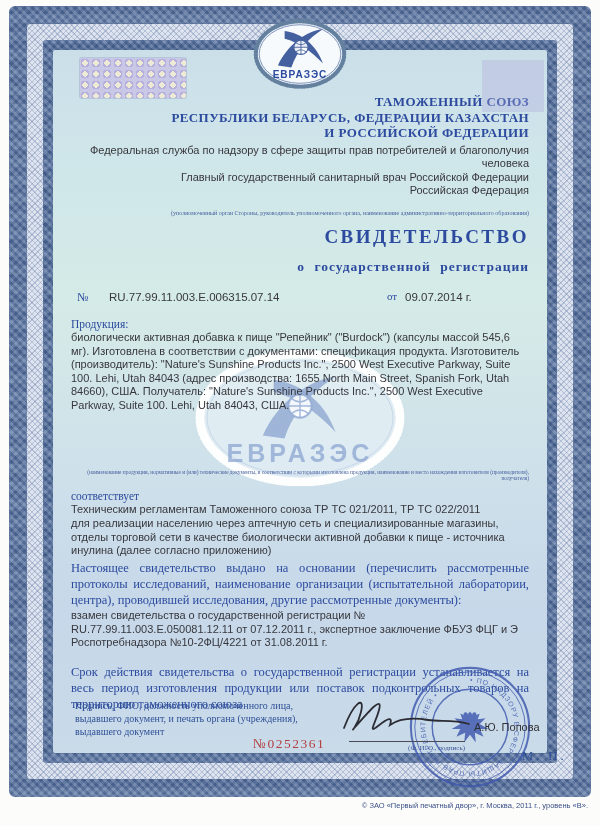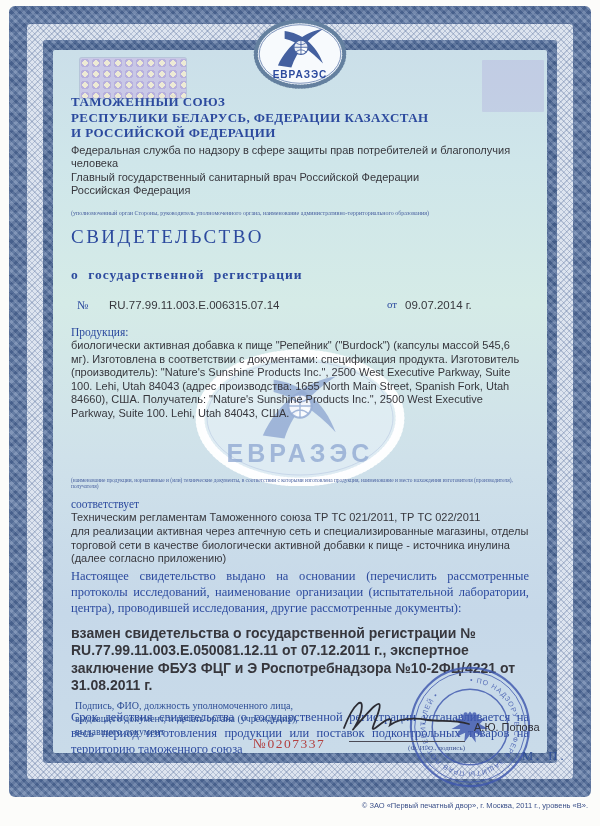--- a/index.html
+++ b/index.html
@@ -21,42 +21,42 @@
       repeating-linear-gradient(45deg, rgba(86,110,155,.30) 0 1px, transparent 1px 4px),
       repeating-linear-gradient(135deg, rgba(86,110,155,.30) 0 1px, transparent 1px 4px);}
   
   .content{box-sizing:border-box;position:relative;height:100%;overflow:hidden;
     padding:44px 18px 0 18px;border-radius:2px;
     background:linear-gradient(180deg,#cbdfe9 0%,#cfe6ea 16%,#d5ebe7 36%,#cfe1ea 58%,#c6d8e9 80%,#c9dbe9 100%);}
   .content > *{position:relative;z-index:2;}
   .serif{font-family:"Liberation Serif","DejaVu Serif",serif;}
   .blue{color:#2c4a9e;}
   .dark{color:#37373d;}
-  .center{text-align:left;}
+  .center{text-align:right;}
   .union-title{font-size:13px;font-weight:bold;line-height:1.2;letter-spacing:.4px;}
   .authority{font-size:11px;line-height:1.22;margin-top:3px;}
   .tiny-note{font-size:6px;color:#4a62a0;margin-top:13px;line-height:1.1;}
   .tiny-note2{font-size:5.4px;color:#4a62a0;line-height:1.1;}
-  .cert-title{font-size:19px;font-weight:normal;letter-spacing:2.5px;margin-top:9px;}
-  .cert-sub{font-size:13.5px;font-weight:bold;letter-spacing:1px;word-spacing:5px;margin-top:19px;}
+  .cert-title{font-size:19px;font-weight:bold;letter-spacing:2.5px;margin-top:9px;}
+  .cert-sub{font-size:13.5px;font-weight:bold;letter-spacing:1px;word-spacing:5px;margin-top:11px;}
   .number-row{position:relative;height:17px;margin-top:15px;font-size:11.5px;}
   .number-row .no-sym{position:absolute;left:6px;top:0;font-size:12px;}
   .number-row .no-val{position:absolute;left:38px;top:1px;}
   .number-row .ot{position:absolute;left:316px;top:0;font-size:11px;}
   .number-row .date-val{position:absolute;left:334px;top:1px;}
   .product-label{font-size:11.5px;margin-top:11px;}
   .product-desc{font-size:11px;line-height:1.23;margin-top:1px;}
   .wm-gap{height:58px;}
   .compliance-intro{font-size:11.5px;margin-top:8px;}
   .regulations{font-size:11px;margin-top:1px;}
   .para{font-size:12.5px;line-height:1.27;text-align:justify;}
   .p-reg{margin-top:9px;}
   .p-usage{font-size:11px;line-height:1.25;margin-top:2px;text-align:left;}
   .p-basis{margin-top:3px;}
-  .p-details{font-size:14px;line-height:1.25;margin-top:8px;text-align:left;font-weight:bold;}
+  .p-details{font-size:11px;line-height:1.25;margin-top:0;text-align:left;}
   .p-validity{margin-top:15px;}
   
   .watermark{position:absolute;left:142px;top:300px;width:210px;height:136px;z-index:1;}
   .overlay{position:absolute;inset:0;z-index:5;}
   .badge{position:absolute;left:252px;top:18px;width:96px;height:72px;}
   .hologram{position:absolute;left:80px;top:58px;width:106px;height:40px;border-radius:2px;
     background-color:#c9c4e6;opacity:.85;
     background-image:radial-gradient(circle 5px at 5px 5px, #f3ecd2 0 2.6px, #b4a8dc 2.6px 4.4px, rgba(0,0,0,0) 4.4px);
     background-size:11px 11px;box-shadow:0 0 0 1px rgba(120,120,170,.3);}
   .lavender-patch{position:absolute;left:482px;top:60px;width:62px;height:52px;
@@ -130,21 +130,21 @@
             <div class="product-label serif blue">Продукция:</div>
             <div class="product-desc dark">биологически активная добавка к пище "Репейник" ("Burdock") (капсулы массой 545,6 мг). Изготовлена в соответствии с документами: спецификация продукта. Изготовитель (производитель): "Nature's Sunshine Products Inc.", 2500 West Executive Parkway, Suite 100. Lehi, Utah 84043 (адрес производства: 1655 North Main Street, Spanish Fork, Utah 84660), США.  Получатель: "Nature's Sunshine Products Inc.", 2500 West Executive Parkway, Suite 100. Lehi, Utah 84043, США.</div>
 
             <div class="wm-gap"></div>
 
             <div class="tiny-note2 serif center">(наименование продукции, нормативные и (или) технические документы, в соответствии с которыми изготовлена продукция, наименование и место нахождения изготовителя (производителя), получателя)</div>
 
             <div class="compliance-intro serif blue">соответствует</div>
             <div class="regulations dark">Техническим регламентам Таможенного союза ТР ТС 021/2011, ТР ТС 022/2011</div>
 
-            <div class="p-usage dark">для реализации активная через аптечную сеть и специализированные магазины, отделы торговой сети в качестве биологически активной добавки к пище - источника инулина (далее согласно приложению)</div>
+            <div class="p-usage dark">для реализации населению через аптечную сеть и специализированные магазины, отделы торговой сети в качестве биологически активной добавки к пище - источника инулина (далее согласно приложению)</div>
             <div class="para p-basis serif blue">Настоящее свидетельство выдано на основании (перечислить рассмотренные протоколы исследований, наименование организации (испытательной лаборатории, центра), проводившей исследования, другие рассмотренные документы):</div>
             <div class="p-details dark">взамен свидетельства о государственной регистрации № RU.77.99.11.003.Е.050081.12.11 от 07.12.2011 г., экспертное заключение ФБУЗ ФЦГ и Э Роспотребнадзора №10-2ФЦ/4221 от 31.08.2011 г.</div>
             <div class="para p-validity serif blue">Срок действия свидетельства о государственной регистрации устанавливается на весь период изготовления продукции или поставок подконтрольных товаров на территорию таможенного союза</div>
 
           </div>
         </div>
       </div>
     </div>
   </div>
 
@@ -155,21 +155,21 @@
       <ellipse cx="50" cy="37" rx="42.5" ry="30.5" fill="#f7fafd" stroke="#7d93bb" stroke-width="1"></ellipse>
       <use href="#emblem" transform="translate(51,30)" color="#44609f"></use>
       <text x="50" y="62" text-anchor="middle" font-family="Liberation Sans, sans-serif" font-size="10.5" font-weight="bold" letter-spacing="1" fill="#2c4a9e">ЕВРАЗЭС</text>
     </svg>
 
     <div class="hologram"></div>
     <div class="lavender-patch"></div>
 
     <div class="sign-caption serif">Подпись, ФИО, должность уполномоченного лица, выдавшего документ, и печать органа (учреждения), выдавшего документ</div>
 
-    <div class="serial serif">№0207337</div>
+    <div class="serial serif">№0252361</div>
 
     <svg class="stamp" viewBox="0 0 130 130">
       <g stroke="#3f58ae" fill="none">
         <circle cx="65" cy="65" r="61" stroke-width="2.2"></circle>
         <circle cx="65" cy="65" r="57" stroke-width="1"></circle>
         <circle cx="65" cy="65" r="39" stroke-width="1.5"></circle>
       </g>
       <defs>
         <path id="stamp-ring-path" d="M65,19 a46,46 0 1,1 -0.1,0"></path>
       </defs>

